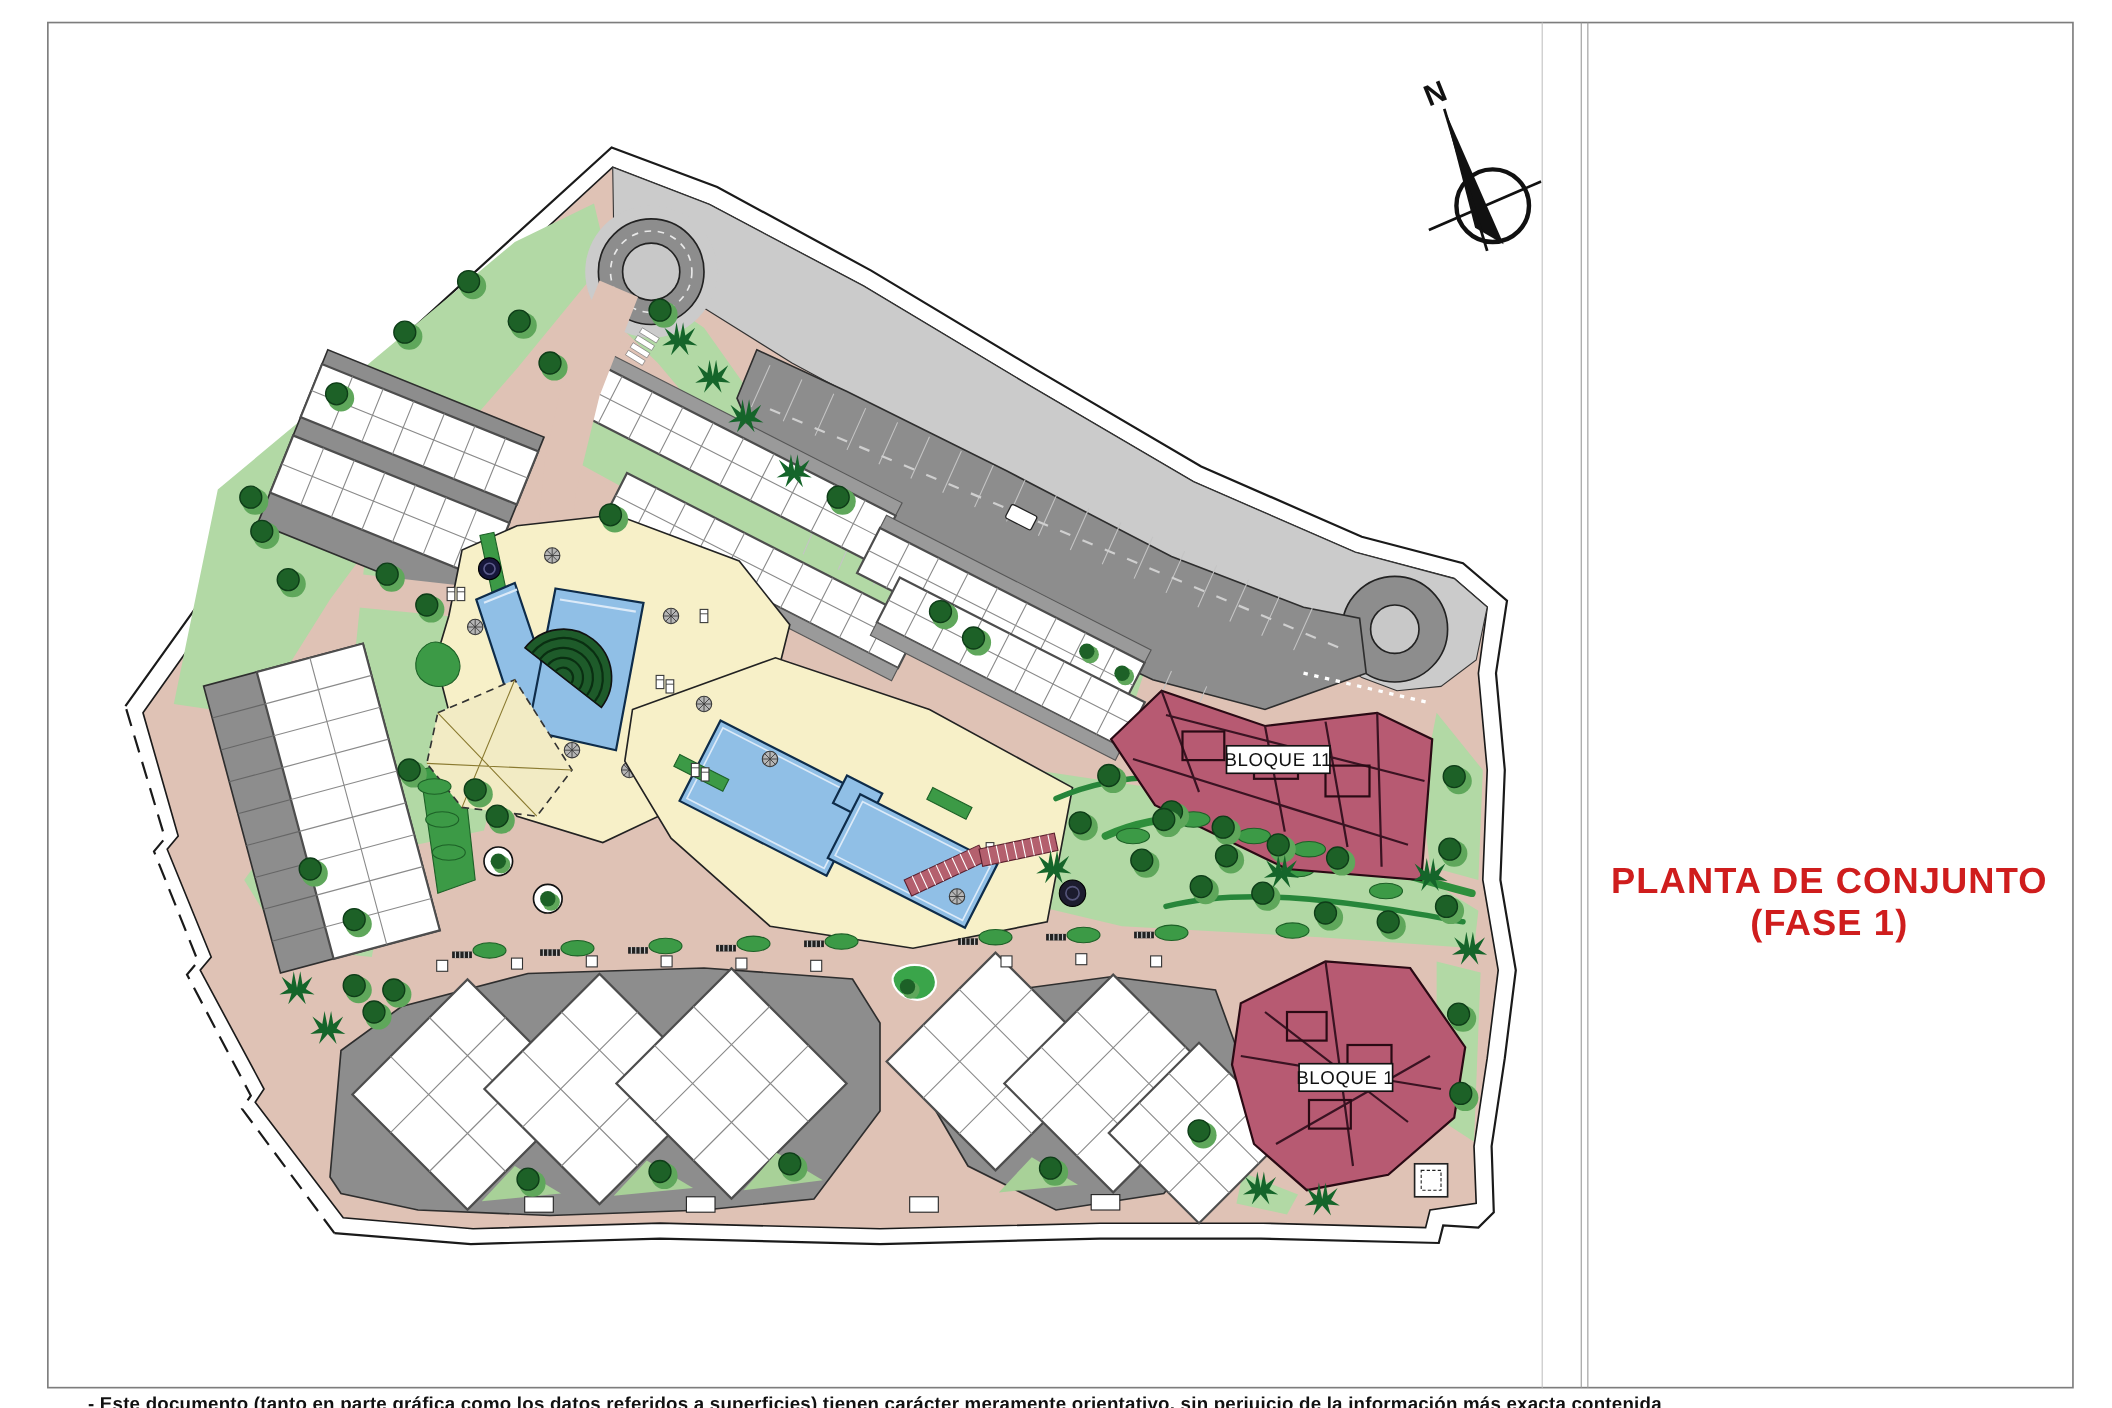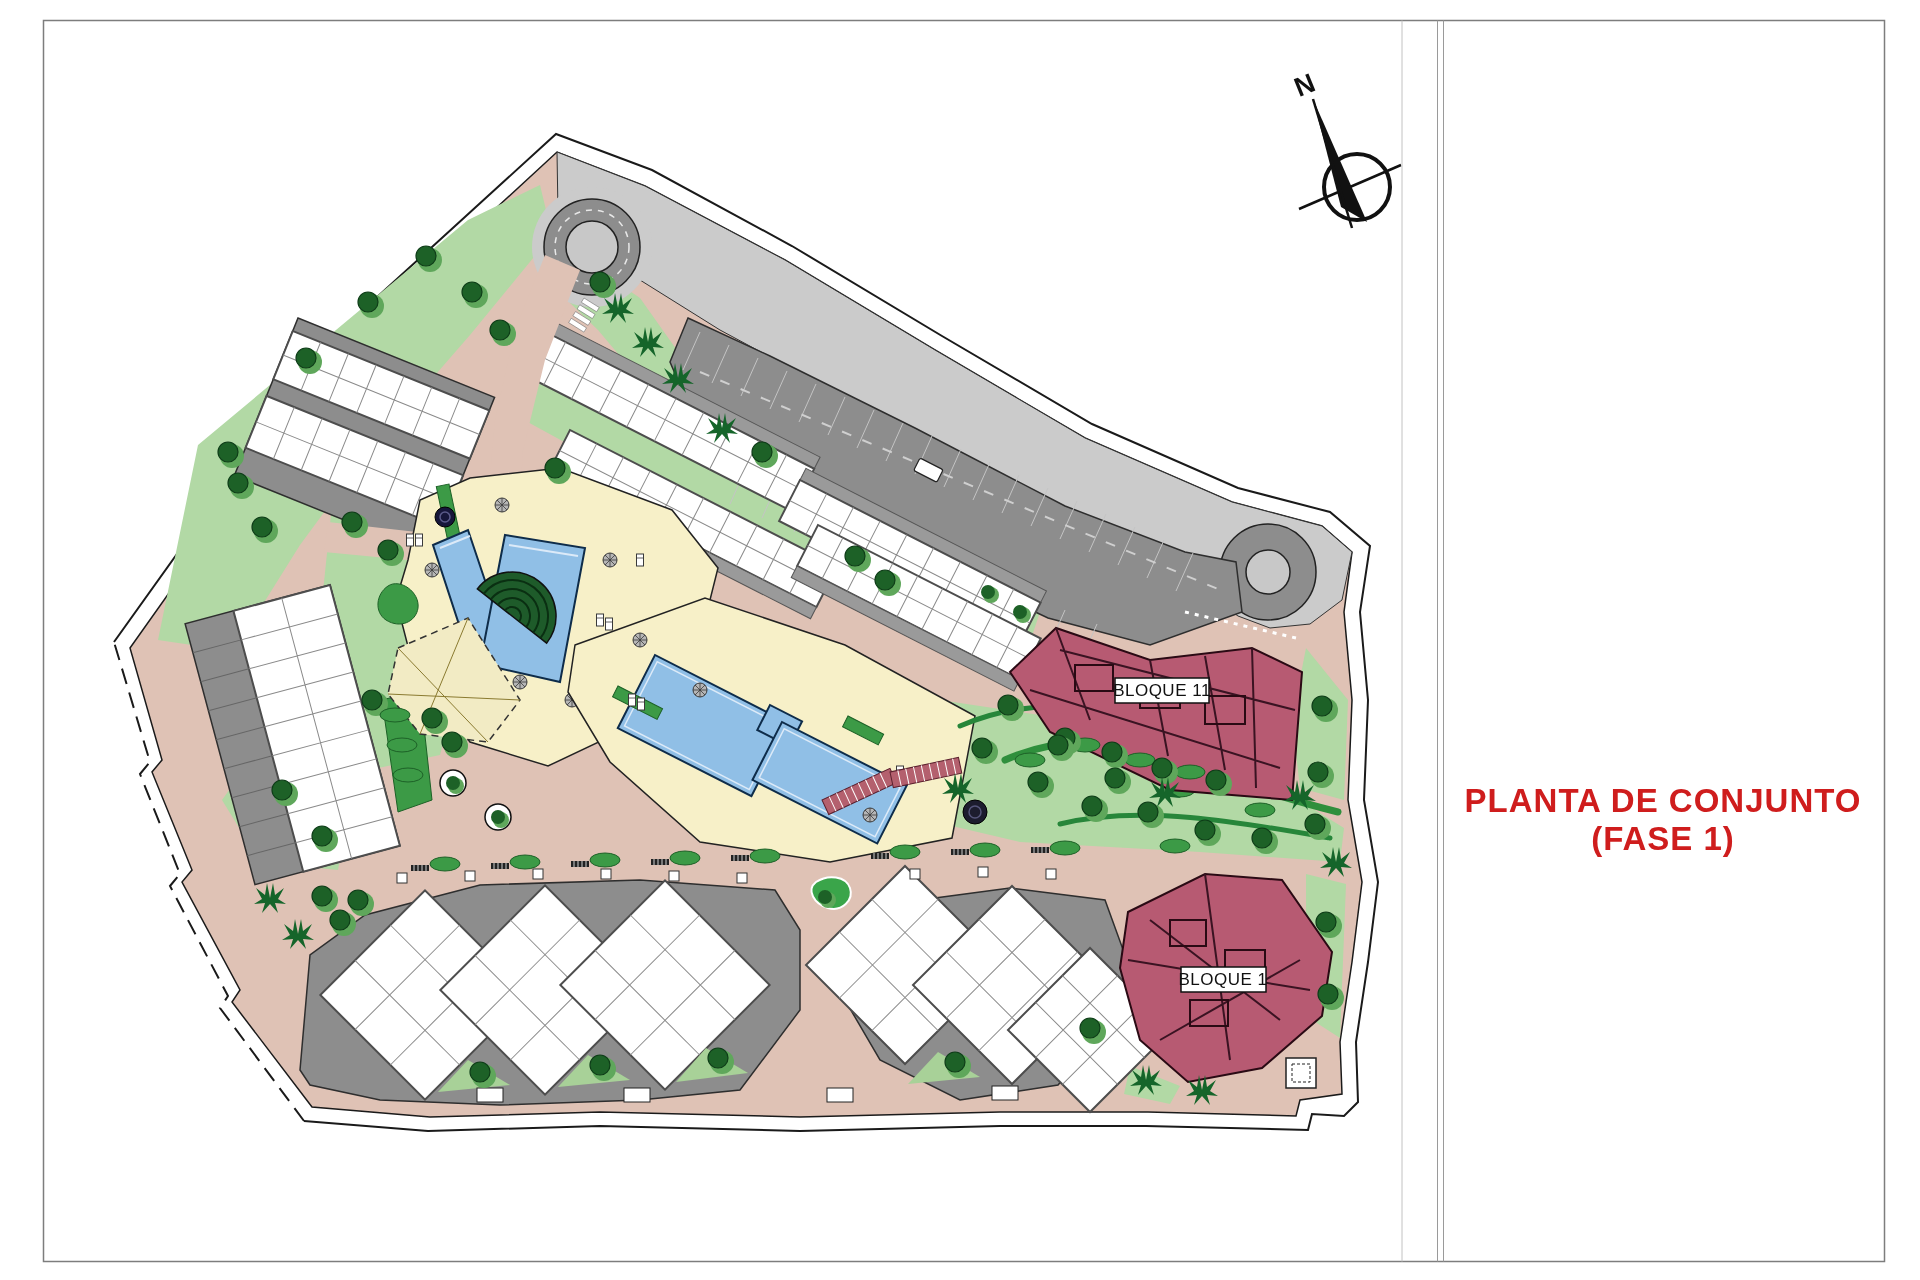--- a/index.html
+++ b/index.html
@@ -440,13 +440,14 @@
   </g>
 
   <g>
     <rect x="43.5" y="20.5" width="1841" height="1241" fill="none" stroke="#7d7d7d" stroke-width="1.5"></rect>
     <line x1="1402" y1="20.5" x2="1402" y2="1261.5" stroke="#c2c2c2" stroke-width="1"></line>
     <line x1="1437.5" y1="20.5" x2="1437.5" y2="1261.5" stroke="#9a9a9a" stroke-width="1"></line>
     <line x1="1443.5" y1="20.5" x2="1443.5" y2="1261.5" stroke="#9a9a9a" stroke-width="1"></line>
   </g>
 </svg>
 
+<div id="disclaimer">- Este documento (tanto en parte gráfica como los datos referidos a superficies) tienen carácter meramente orientativo, sin perjuicio de la información más exacta contenida</div>
 </div>
 
 </body></html>

